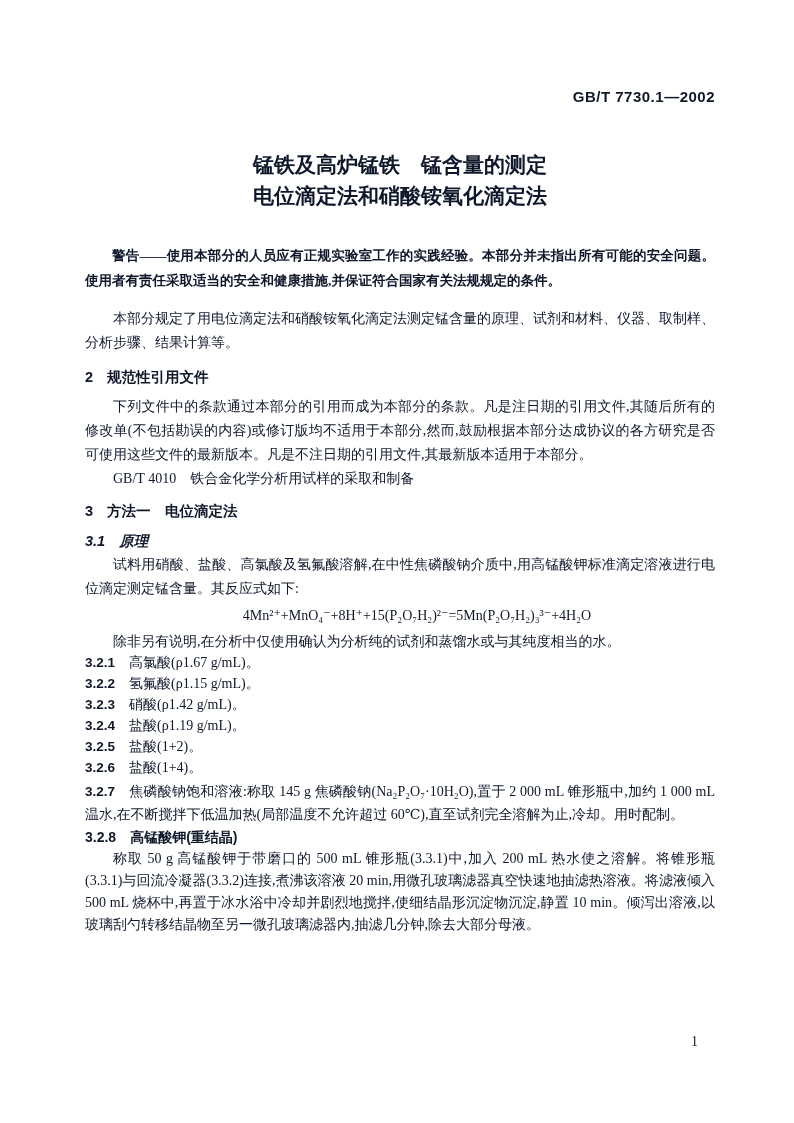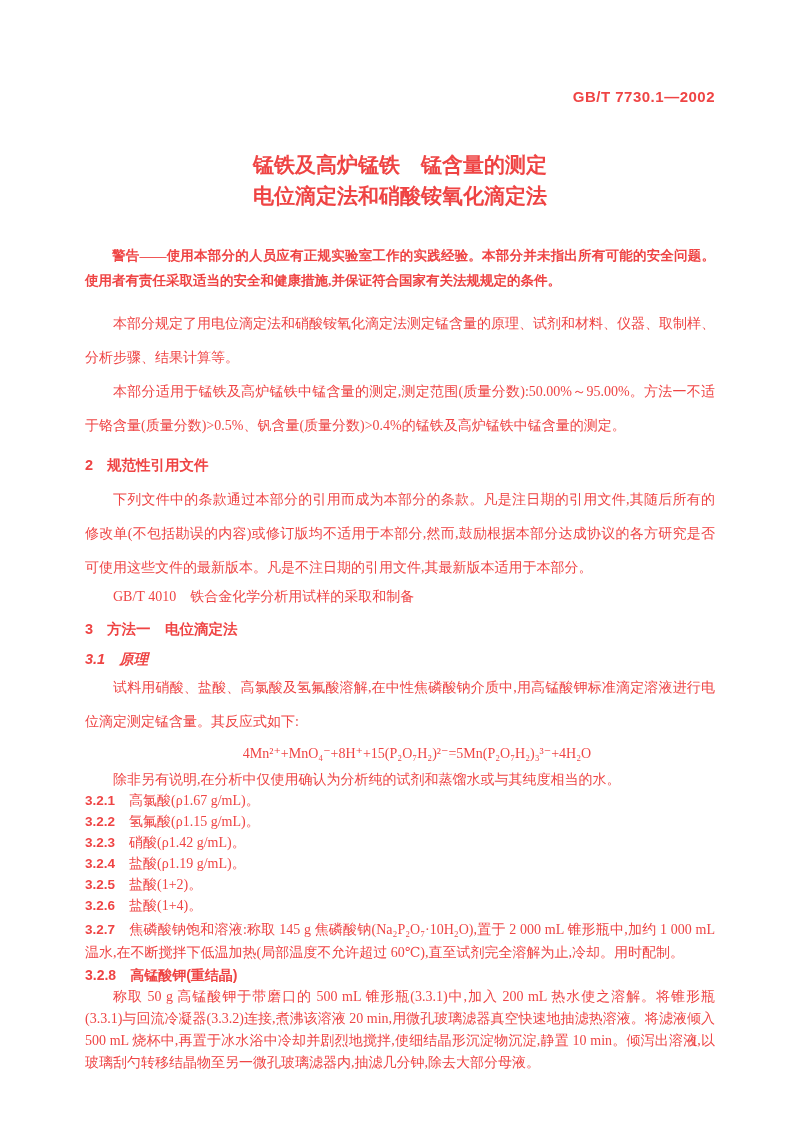--- a/index.html
+++ b/index.html
@@ -2,21 +2,21 @@
 <html><head>
 <meta charset="utf-8">
 <style>
   html,body { margin:0; padding:0; background:#e8e8e8; }
   .page {
     position:relative;
     width:794px; height:1123px;
     margin:0 auto;
     background:#ffffff;
     font-family:"Liberation Serif","DejaVu Serif",serif;
-    color:#ef4444;
+    color:#0f172a;
     font-size:14px;
     overflow:hidden;
   }
   .content {
     position:absolute;
     left:85px; right:79px; top:0;
   }
   .doc-number {
     padding-top:88px;
     text-align:right;
@@ -48,21 +48,21 @@
     line-height:16px;
     margin:0;
   }
   .heading .h-num { display:inline-block; margin-right:14px; }
   .h-level1 { margin-top:18px; margin-bottom:10px; }
   .h-level2 { margin-top:10px; margin-bottom:8px; }
   .h-clause { margin-top:4px; margin-bottom:6px; font-size:14px; }
   .para {
     margin:0;
     text-indent:2em;
-    line-height:34px;
+    line-height:24px;
     text-align:justify;
   }
   .ref-line {
     margin:0;
     text-indent:2em;
     line-height:24px;
   }
   .equation {
     margin:3px 0 3px 34px;
     line-height:24px;
@@ -106,21 +106,20 @@
     <div class="doc-number">GB/T 7730.1—2002</div>
 
     <div class="title-block">
       <div>锰铁及高炉锰铁　锰含量的测定</div>
       <div>电位滴定法和硝酸铵氧化滴定法</div>
     </div>
 
     <p class="warning">警告——使用本部分的人员应有正规实验室工作的实践经验。本部分并未指出所有可能的安全问题。使用者有责任采取适当的安全和健康措施,并保证符合国家有关法规规定的条件。</p>
 
     <p class="para">本部分规定了用电位滴定法和硝酸铵氧化滴定法测定锰含量的原理、试剂和材料、仪器、取制样、分析步骤、结果计算等。</p>
-    <p class="para">本部分适用于锰铁及高炉锰铁中锰含量的测定,测定范围(质量分数):50.00%～95.00%。方法一不适于铬含量(质量分数)&gt;0.5%、钒含量(质量分数)&gt;0.4%的锰铁及高炉锰铁中锰含量的测定。</p>
 
     <h2 class="heading h-level1" style="margin-top:14px;"><span class="h-num">2</span><span>规范性引用文件</span></h2>
     <p class="para">下列文件中的条款通过本部分的引用而成为本部分的条款。凡是注日期的引用文件,其随后所有的修改单(不包括勘误的内容)或修订版均不适用于本部分,然而,鼓励根据本部分达成协议的各方研究是否可使用这些文件的最新版本。凡是不注日期的引用文件,其最新版本适用于本部分。</p>
     <p class="ref-line">GB/T 4010　铁合金化学分析用试样的采取和制备</p>
 
     <h2 class="heading h-level1" style="margin-top:12px;margin-bottom:0;"><span class="h-num">3</span><span>方法一　电位滴定法</span></h2>
 
     <h3 class="heading h-level2" style="margin-top:14px;margin-bottom:4px;font-style:italic;"><span class="h-num">3.1</span><span>原理</span></h3>
     <p class="para">试料用硝酸、盐酸、高氯酸及氢氟酸溶解,在中性焦磷酸钠介质中,用高锰酸钾标准滴定溶液进行电位滴定测定锰含量。其反应式如下:</p>
     <div class="equation">4Mn²⁺+MnO₄⁻+8H⁺+15(P₂O₇H₂)²⁻=5Mn(P₂O₇H₂)₃³⁻+4H₂O</div>

